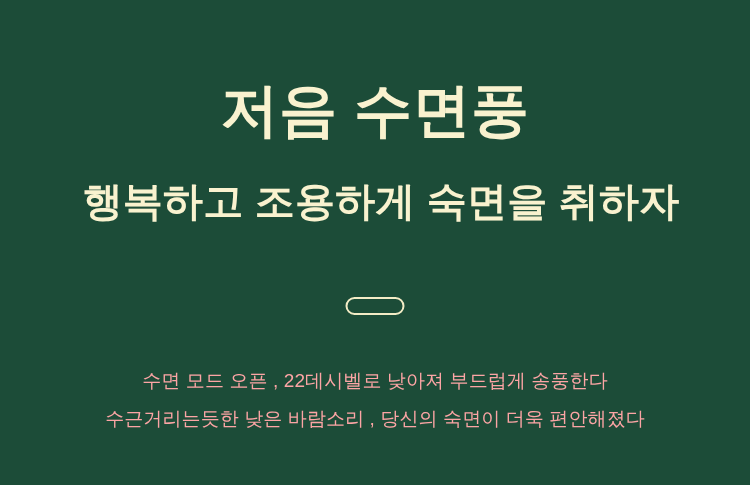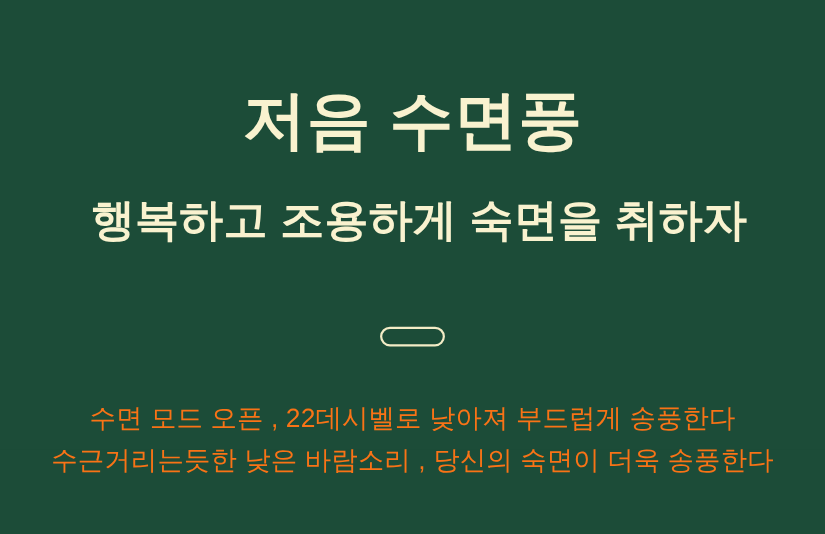--- a/index.html
+++ b/index.html
@@ -76,37 +76,37 @@
     position: absolute;
     top: 362px;
     left: 0;
     right: 0;
     text-align: center;
   }
 
   .body-line {
     margin: 0;
     padding: 0;
-    font-size: 24px;
+    font-size: 19px;
     line-height: 38px;
     font-weight: 400;
     letter-spacing: 0.1px;
-    color: #f97316;
+    color: #fca5a5;
     white-space: nowrap;
   }
 </style>
 </head>
 <body>
 
 <div class="promo-banner">
 
   <h1 class="main-title">저음 수면풍</h1>
 
   <h2 class="sub-title">행복하고 조용하게 숙면을 취하자</h2>
 
   <div class="pill-divider"></div>
 
   <div class="body-copy">
     <p class="body-line">수면 모드 오픈 , 22데시벨로 낮아져 부드럽게 송풍한다</p>
-    <p class="body-line">수근거리는듯한 낮은 바람소리 , 당신의 숙면이 더욱 송풍한다</p>
+    <p class="body-line">수근거리는듯한 낮은 바람소리 , 당신의 숙면이 더욱 편안해졌다</p>
   </div>
 
 </div>
 
 </body></html>

